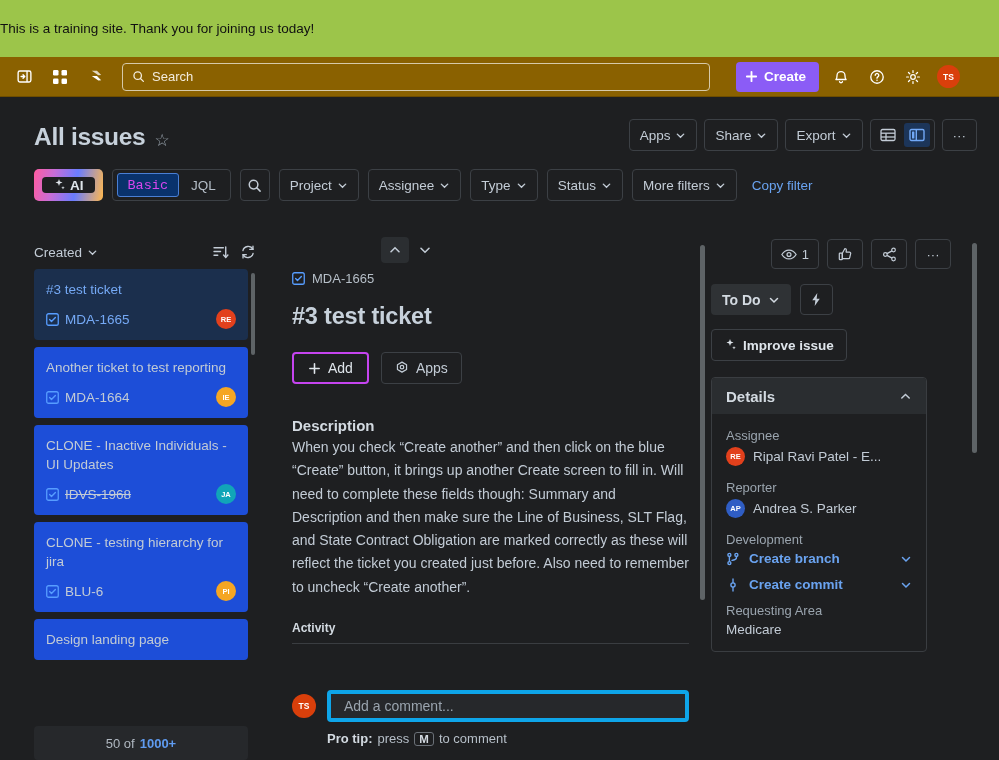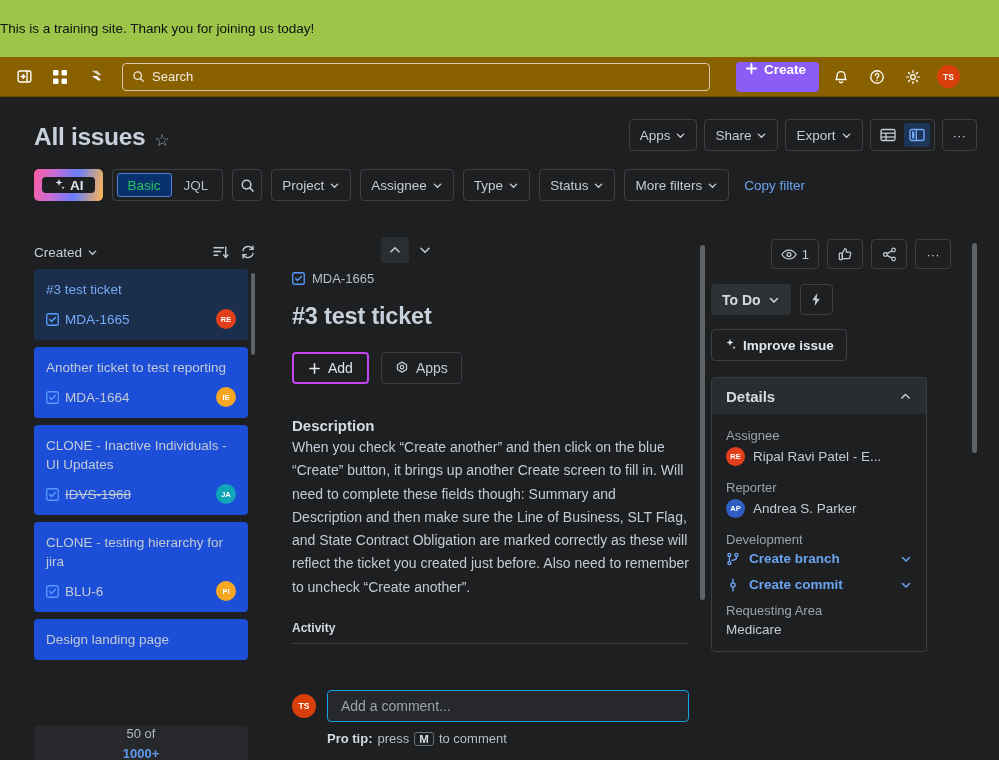--- a/index.html
+++ b/index.html
@@ -34,21 +34,21 @@
   .search-wrap {
     flex: 0 0 588px; height: 28px; margin-left: 4px;
     border: 1px solid #d6c9a8; border-radius: 4px;
     display: flex; align-items: center; gap: 7px; padding: 0 9px;
     background: transparent; cursor: text;
   }
   .search-wrap .ph { color: #f3ecdd; font-size: 13px; }
   .create-btn {
     height: 30px; background: #8b5cf6; color: #fff; border: none;
     border-radius: 4px; padding: 0 13px 0 9px; font-size: 13.5px; font-weight: 600;
-    display: flex; gap: 6px; cursor: pointer;
+    display: flex; align-items: center; gap: 6px; cursor: pointer;
     font-family: "Liberation Sans", sans-serif; margin-left: 18px;
   }
   .avatar {
     border-radius: 50%; display: flex; align-items: center; justify-content: center;
     color: #fff; font-weight: 700; flex: none;
   }
   .nav-avatar { width: 23px; height: 23px; font-size: 8.5px; background: #d93f0b; margin-left: 2px;}
 
   
   .page { position: absolute; top: 97px; left: 0; right: 0; bottom: 0; background: #1e1f21; }
@@ -77,21 +77,21 @@
     height: 32px; border-radius: 5px; padding: 8px; cursor: pointer;
     background: linear-gradient(100deg,#ff5ca0 0%,#c86dd7 28%,#6a7dff 60%,#ffb84d 100%);
     display: flex; align-items: center;
   }
   .ai-btn-inner {
     background: #1e1f21; border-radius: 4px; height: 100%; padding: 0 11px;
     display: flex; align-items: center; gap: 5px; color: #dfe5eb; font-size: 13.5px; font-weight: 600;
   }
   .bj-group { height: 32px; border: 1px solid #3c4045; border-radius: 4px; display:flex; align-items:center; padding: 0 4px; gap: 2px; }
   .bj-item { height: 24px; padding: 0 10px; display:flex; align-items:center; border-radius:3px; font-size:13.5px; color:#b5bec8; cursor:pointer; }
-  .bj-item.active { background: #09326c; color: #22c55e; border: 1px solid #4a7fd4; }
+  .bj-item.active { background: #09326c; color: #d946ef; border: 1px solid #4a7fd4; font-family: Liberation Mono, monospace; }
   .search-sq { width: 30px; height: 32px; border: 1px solid #3c4045; border-radius: 4px; display:flex; align-items:center; justify-content:center; cursor:pointer; }
   .filter-link { color: #6aa3f0; font-size: 13.5px; cursor: pointer; margin-left: 6px; }
 
   
   .content { position: absolute; top: 138px; left: 0; right: 0; bottom: 0; display: flex; padding: 0 20px 0 34px; }
 
   
   .list-col { width: 222px; flex: none; display: flex; flex-direction: column; position: relative; }
   .list-head { display: flex; align-items: center; height: 34px; gap: 6px; }
   .list-sort { color: #c3ccd6; font-size: 13.5px; display: flex; align-items: center; gap: 5px; cursor: pointer; }
@@ -106,21 +106,21 @@
   .card.selected .card-title { color: #75a9f5; }
   .card-foot { display: flex; align-items: center; margin-top: 10px; }
   .key { font-size: 13.5px; color: #c2cbd5; display: flex; align-items: center; gap: 6px; }
   .card.selected .key { color: #75a9f5; }
   .key.done span.txt { text-decoration: line-through; }
   .card-avatar { margin-left: auto; width: 20px; height: 20px; font-size: 7.5px; }
   .list-scrollbar { position: absolute; right: 1px; top: 4px; width: 4px; height: 82px; background: #5e6366; border-radius: 2px; }
   .list-footer {
     position: absolute; left: 0; right: 8px; bottom: 0; height: 34px; background: #26282b;
     border-radius: 4px; display: flex; align-items: center; justify-content: center;
-    font-size: 13px; color: #b0b8c1; gap: 5px; flex-direction: column;
+    font-size: 13px; color: #b0b8c1; gap: 5px;
   }
   .list-footer b { color: #5f9bf0; font-weight: 700; }
 
   
   .detail-col { flex: 1; position: relative; padding: 0 22px 0 36px; overflow: hidden; }
   .nav-arrows { position: absolute; top: 2px; right: 272px; display: flex; gap: 2px; z-index:4; }
   .arrow-btn { width: 28px; height: 26px; border-radius: 4px; display:flex; align-items:center; justify-content:center; cursor:pointer; color:#b6bfc8; }
   .arrow-btn.hovered { background: #2b2e31; }
   .issue-key { display: flex; align-items: center; gap: 7px; color: #b6bfc8; font-size: 13px; padding-top: 36px; }
   .issue-title { color: #c7d1db; font-size: 23.5px; font-weight: 700; margin-top: 17px; letter-spacing: -.2px; }
@@ -140,21 +140,21 @@
   .activity-title { color: #d3dae1; font-size: 12px; font-weight: 700; margin-top: 22px; }
   .hr { border-top: 1px solid #3a3d41; margin-top: 8px; }
   .detail-scrollbar { position: absolute; right: 6px; top: 10px; width: 5px; height: 355px; background: #5e6366; border-radius: 3px; }
   .comment-bar {
     position: absolute; left: 36px; right: 22px; bottom: 0; background: #1e1f21;
     padding: 12px 0 14px 0; display: flex; gap: 11px; align-items: flex-start;
   }
   .comment-avatar { width: 24px; height: 24px; font-size: 8.5px; background:#d93f0b; margin-top: 4px; }
   .comment-box-wrap { flex: 1; }
   .comment-box {
-    height: 32px; border: 1px solid #0ea5e9; border-radius: 4px; background: #26282b;
+    height: 32px; border: 4px solid #0ea5e9; border-radius: 4px; background: #26282b;
     display: flex; align-items: center; padding: 0 13px; color: #9aa4ae; font-size: 14px; cursor: text;
   }
   .protip { margin-top: 9px; font-size: 13px; color: #b6bfc8; display: flex; align-items: center; gap: 5px; }
   .protip b { color: #d3dae1; }
   .kbd { border: 1px solid #6b7178; border-radius: 3px; padding: 0px 4px; font-size: 11.5px; color: #d3dae1; font-weight: 700; }
 
   
   .side-col { width: 268px; flex: none; position: relative; padding-top: 4px; }
   .side-actions { display: flex; gap: 8px; justify-content: flex-end; padding-right: 28px; }
   .sq-btn {

